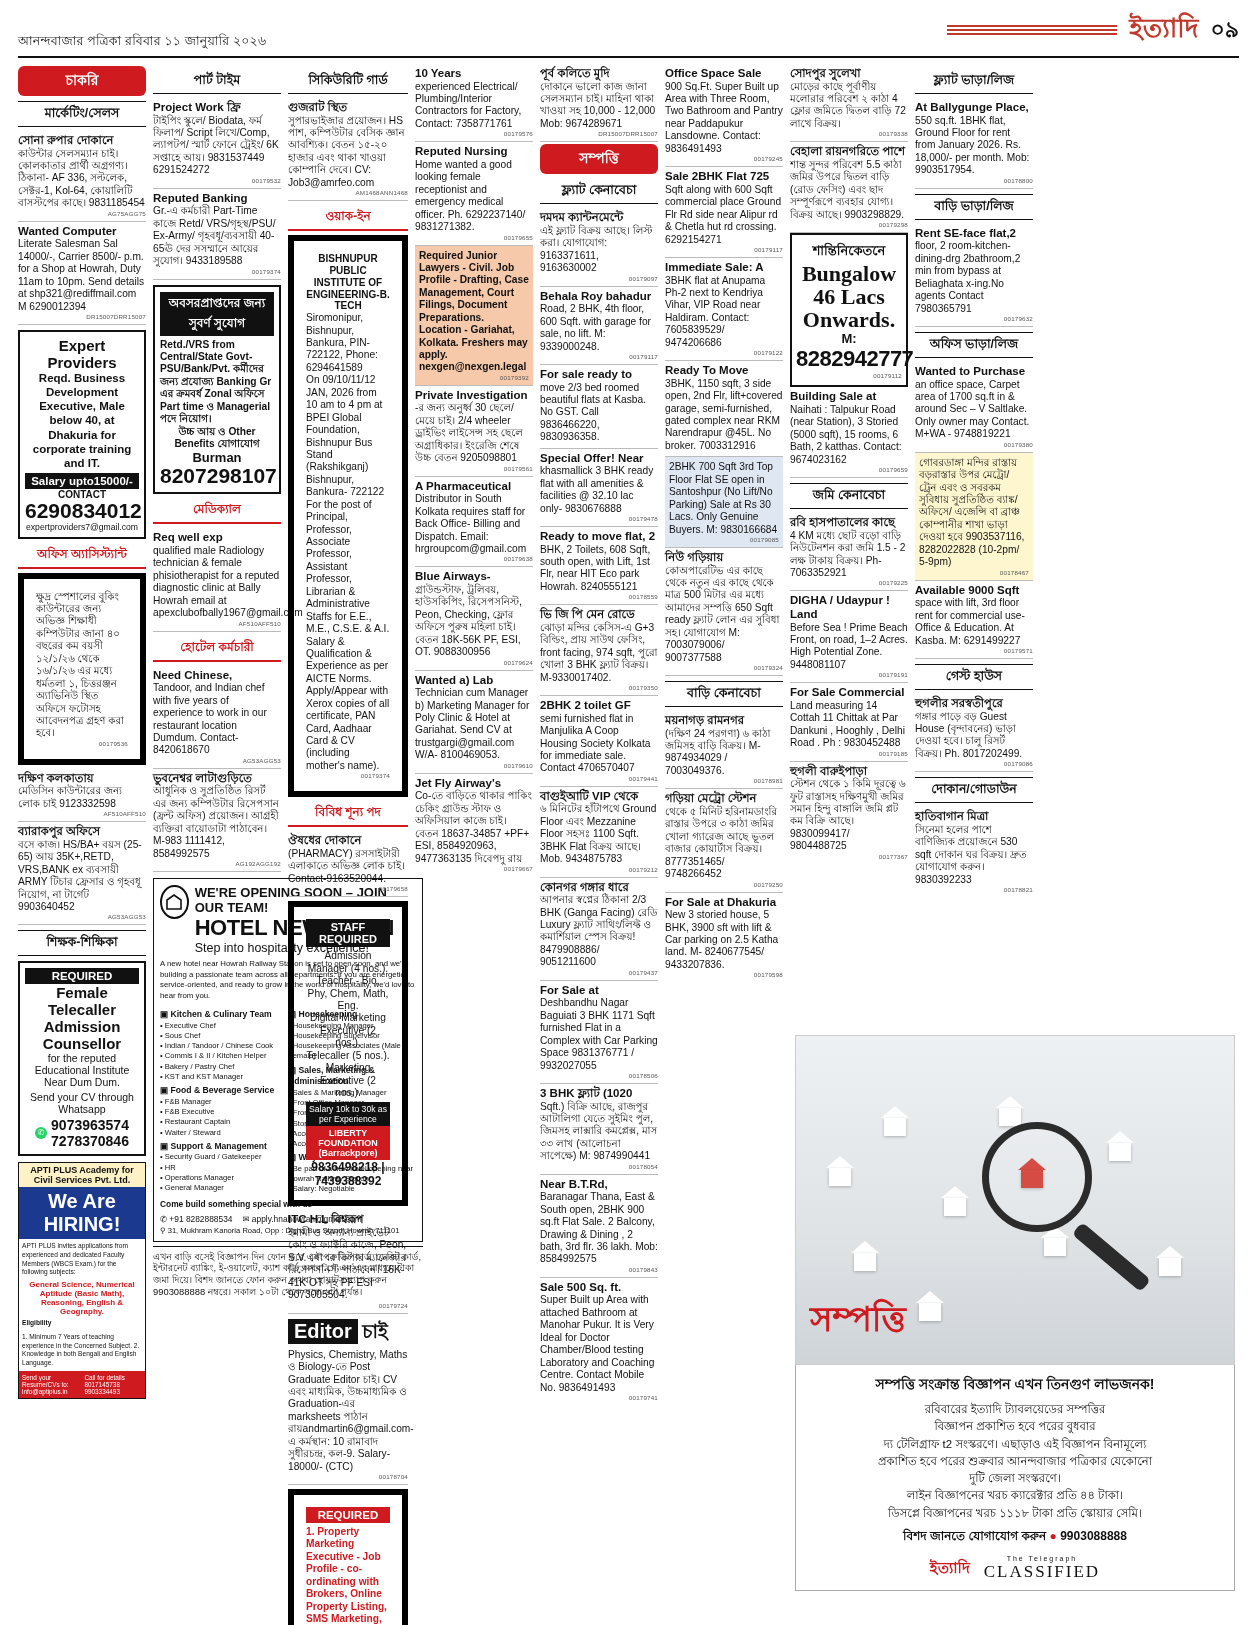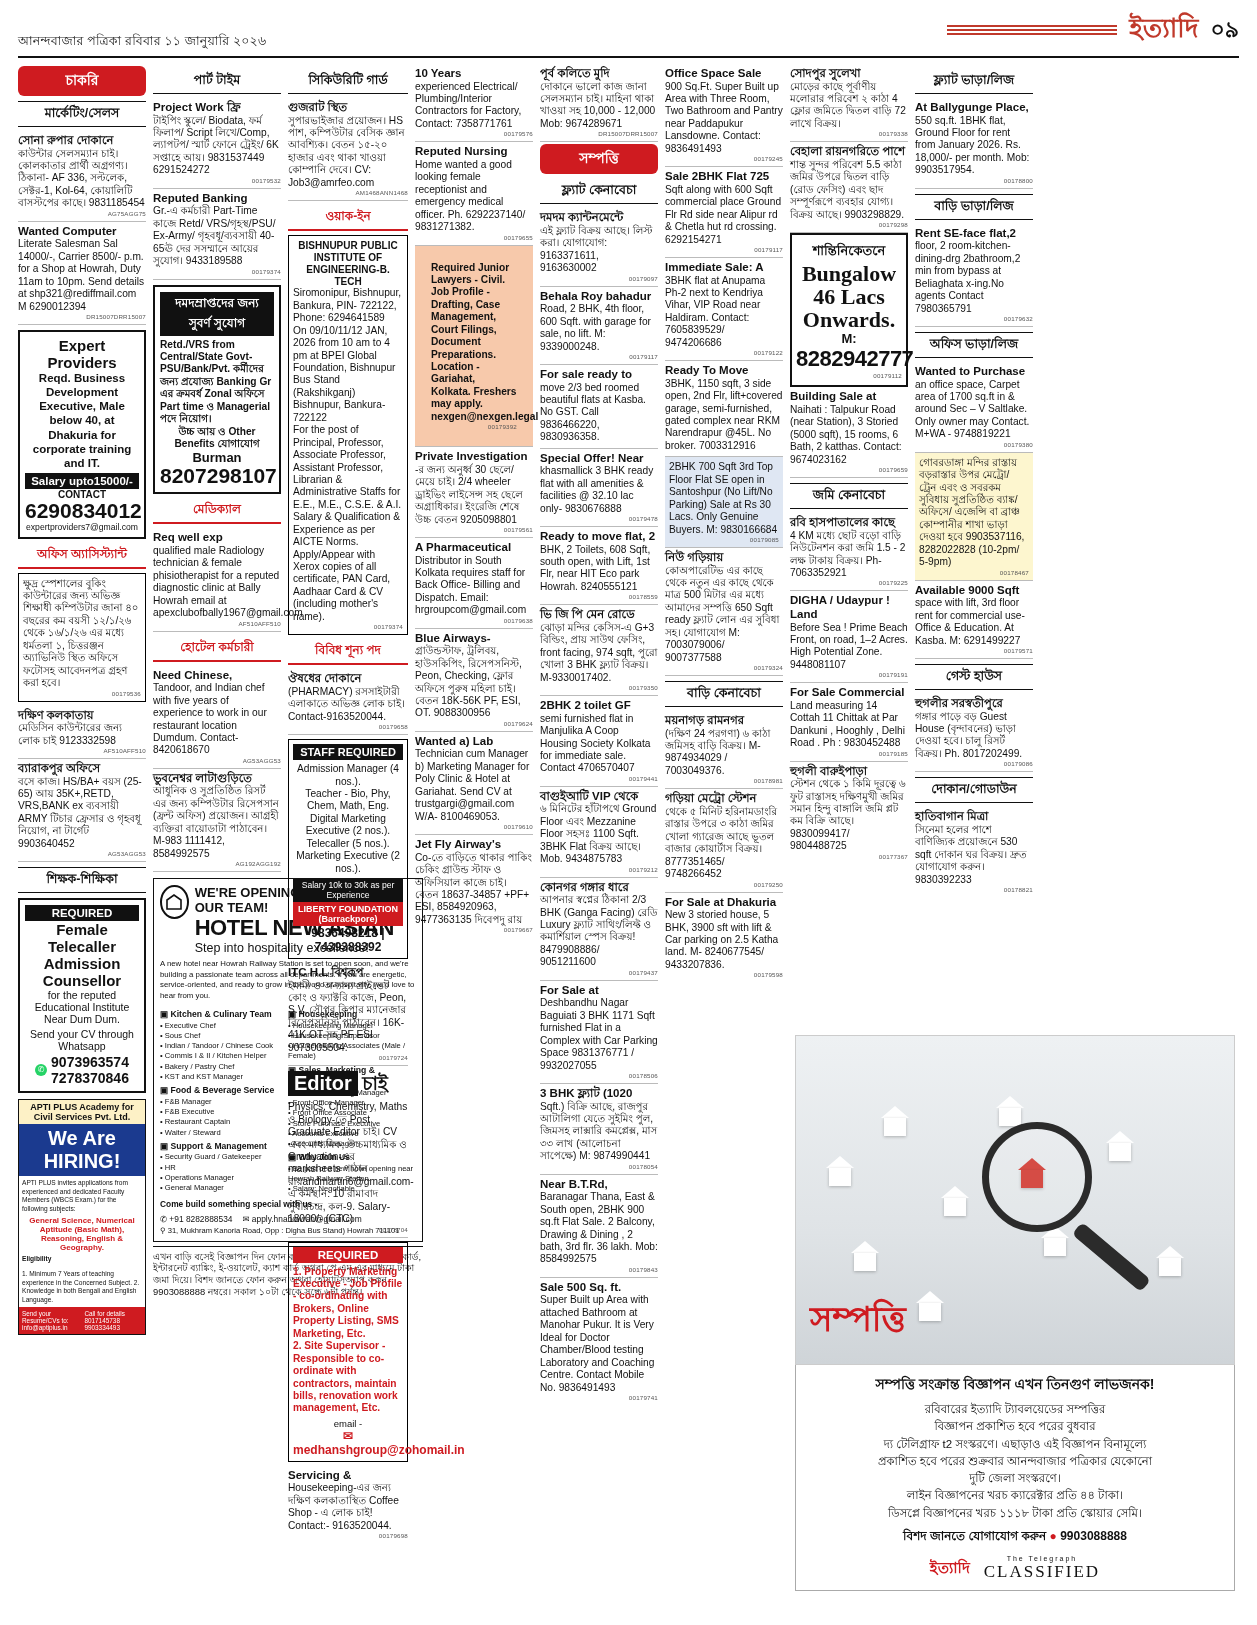--- a/index.html
+++ b/index.html
@@ -40,21 +40,21 @@
 
   
   .sec-red { background:#cf1b20; color:#fff; font-weight:700; font-size:14px;
     text-align:center; padding:3px 0; margin:2px 0 4px;border-radius:6px; }
   .sec-plain { text-align:center; font-weight:700; font-size:12.5px;
     border-top:1px solid #111; border-bottom:1px solid #111;
     padding:2px 0; margin:5px 0 4px; }
   .sec-line { text-align:center; font-weight:700; font-size:12px;
     border-bottom:2px solid #cf1b20; padding-bottom:2px; margin:6px 0 4px; color:#cf1b20;}
 
-  .boxed { border:1px solid #000000; padding:4px; margin:4px 0; }
+  .boxed { border:6px solid #000000; padding:12px; margin:4px 0; }
   .boxed2 { border:2px solid #111; padding:5px; margin:5px 0; }
   .shade-blue { background:#dfe7f3; }
   .shade-yellow { background:#fdf6cf; }
   .shade-peach { background:#f7c9ab; }
   .big { font-size:15px; font-weight:700; line-height:1.15; }
   .xbig { font-size:21px; font-weight:700; line-height:1.05; }
   .red { color:#cf1b20; }
   .blk-band { background:#111; color:#fff; text-align:center;
     font-weight:700; font-size:11.5px; padding:2px 0; }
   .red-band { background:#cf1b20; color:#fff; text-align:center;
@@ -219,21 +219,21 @@
         <div class="ad-code">00179532</div>
       </div>
       <div class="ad">
         <div class="ad-title">Reputed Banking</div>
         <div class="ad-body">Gr.-এ কর্মচারী Part-Time কাজে Retd/ VRS/গৃহস্থ/PSU/ Ex-Army/ গৃহবধূ/ব্যবসায়ী 40-65ঊ দের সসম্মানে আয়ের সুযোগ। 9433189588</div>
         <div class="ad-code">00179374</div>
       </div>
 
       <div class="boxed2 center">
         <div style="background:#111;color:#fff;font-size:12px;font-weight:700;padding:2px">
-          <span>দমদম্রাপ্তদের জন্য</span><br>
+          <span>অবসরপ্রাপ্তদের জন্য</span><br>
           <span>সুবর্ণ সুযোগ</span>
         </div>
         <div class="ad-body" style="font-weight:700;text-align:left;margin-top:3px">Retd./VRS from Central/State Govt- PSU/Bank/Pvt. কর্মীদের জন্য প্রযোজ্য Banking Gr এর ক্রমবর্ধ Zonal অফিসে Part time ও Managerial পদে নিয়োগ।</div>
         <div class="ad-body" style="font-weight:700">উচ্চ আয় ও Other Benefits যোগাযোগ</div>
         <div style="font-size:13px;font-weight:700">Burman</div>
         <div class="xbig">8207298107</div>
       </div>
 
       <div class="sec-line">মেডিক্যাল</div>
       <div class="ad">
@@ -390,21 +390,21 @@
         <div class="ad-title">10 Years</div>
         <div class="ad-body">experienced Electrical/ Plumbing/Interior Contractors for Factory, Contact: 7358771761</div>
         <div class="ad-code">00179576</div>
       </div>
       <div class="ad">
         <div class="ad-title">Reputed Nursing</div>
         <div class="ad-body">Home wanted a good looking female receptionist and emergency medical officer. Ph. 6292237140/ 9831271382.</div>
         <div class="ad-code">00179655</div>
       </div>
 
-      <div class="ad shade-peach" style="padding:16px">
+      <div class="ad shade-peach" style="padding:4px">
         <div class="ad-body" style="font-weight:700">Required Junior Lawyers - Civil. Job Profile - Drafting, Case Management, Court Filings, Document Preparations. Location - Gariahat, Kolkata. Freshers may apply. nexgen@nexgen.legal</div>
         <div class="ad-code">00179392</div>
       </div>
 
       <div class="ad">
         <div class="ad-title">Private Investigation</div>
         <div class="ad-body">-র জন্য অনুর্ধ্ব 30 ছেলে/মেয়ে চাই। 2/4 wheeler ড্রাইভিং লাইসেন্স সহ ছেলে অগ্রাধিকার। ইংরেজি শেষে উচ্চ বেতন 9205098801</div>
         <div class="ad-code">00179561</div>
       </div>
       <div class="ad">

